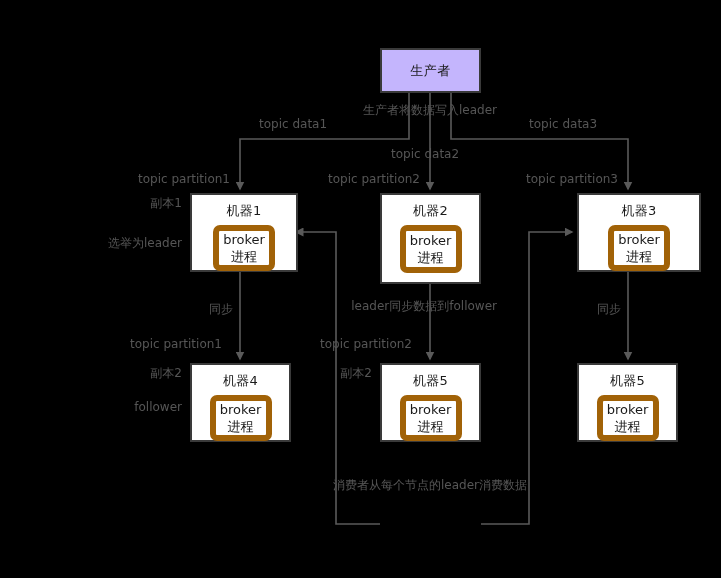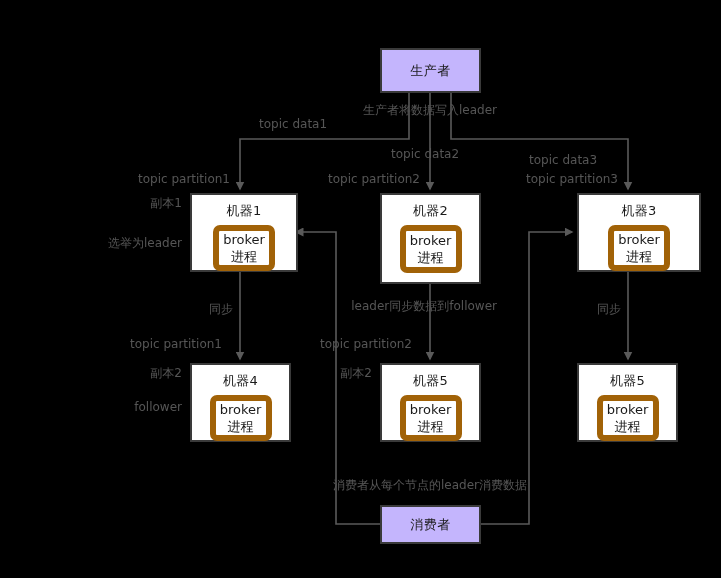--- a/index.html
+++ b/index.html
@@ -160,31 +160,28 @@
   </div>
 
   <div class="node" style="left:577px; top:363px; width:101px; height:79px;">
     <div class="node-title">机器5</div>
     <div class="inner-box">
       <div class="inner-line">broker</div>
       <div class="inner-line">进程</div>
     </div>
   </div>
 
-  <div class="endpoint" style="left:380px; top:505px; width:101px; height:39px;">
-    <span>消费者</span>
-  </div>
 
   <div class="edge-label lbl-center" style="left:355px; top:103px; width:150px;">生产者将数据写入leader</div>
 
   <div class="edge-label" style="left:259px; top:117px;">topic data1</div>
 
   <div class="edge-label" style="left:391px; top:147px;">topic data2</div>
 
-  <div class="edge-label" style="left:529px; top:117px;margin-top:36px;">topic data3</div>
+  <div class="edge-label" style="left:529px; top:117px;">topic data3</div>
 
   <div class="edge-label lbl-right" style="left:65px; top:172px; width:165px;">topic partition1</div>
 
   <div class="edge-label lbl-right" style="left:255px; top:172px; width:165px;">topic partition2</div>
 
   <div class="edge-label lbl-right" style="left:453px; top:172px; width:165px;">topic partition3</div>
 
   <div class="edge-label lbl-right" style="left:80px; top:196px; width:102px;">副本1</div>
 
   <div class="edge-label lbl-right" style="left:60px; top:236px; width:122px;">选举为leader</div>

